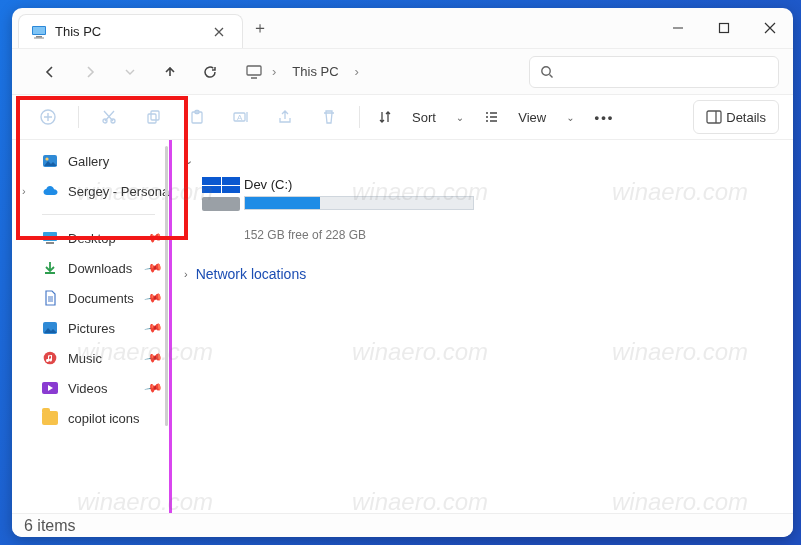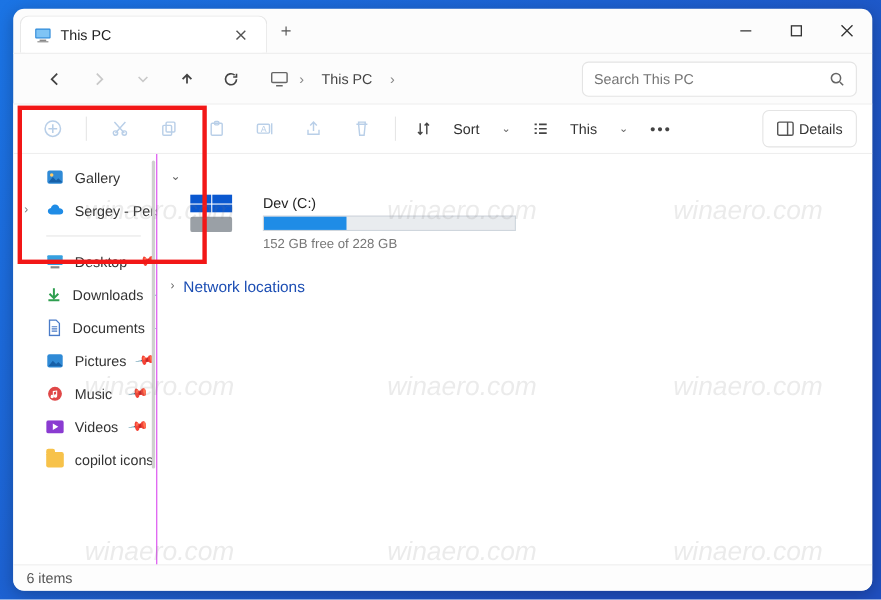--- a/index.html
+++ b/index.html
@@ -24,40 +24,40 @@
   .search .sicon { color:#666; }
   
   .toolbar { height:46px; display:flex; align-items:center; gap:0; padding:0 14px; border-top:1px solid #eee; border-bottom:1px solid #eee; background:#fff; }
   .tb-btn { width:44px; height:36px; display:flex; align-items:center; justify-content:center; color:#2172d9; border-radius:6px; font-size:15px; }
   .tb-btn.disabled { color:#b9cfe8; }
   .tb-sep { width:1px; height:22px; background:#e6e6e6; margin:0 8px; }
   .tb-drop { display:flex; align-items:center; gap:20px; padding:0 10px; height:36px; color:#333; font-size:13px; border-radius:6px; }
   .details-btn { margin-left:auto; display:flex; align-items:center; gap:4px; padding:0 12px; height:34px; border:1px solid #e4e4e4; border-radius:6px; font-size:13px; color:#333; }
   
   .body { flex:1; display:flex; min-height:0; background:#fff; }
-  .sidebar { width:131px; border-right:1px solid #d946ef; position:relative; padding-top:6px; }
+  .sidebar { width:160px; border-right:3px solid #d946ef; position:relative; padding-top:6px; }
   .side-item { display:flex; align-items:center; gap:10px; height:30px; padding:0 8px 0 30px; font-size:13px; color:#333; white-space:nowrap; overflow:hidden; }
   .side-item .exp { position:absolute; left:10px; color:#777; font-size:11px; }
   .side-item .pin { margin-left:auto; color:#b5b5b5; transform:rotate(35deg); font-size:12px; }
   .side-divider { height:1px; background:#e6e6e6; margin:8px 14px 8px 30px; }
   .side-scroll { position:absolute; right:1px; top:6px; width:3px; height:280px; background:#cfcfcf; border-radius:2px; }
   .content { flex:1; padding:8px 18px 4px 12px; overflow:auto; font-size:13px; }
   .section-head { display:flex; align-items:center; gap:8px; color:#1b4db3; font-size:14px; padding:6px 0 10px 0; }
   .section-head .chev { color:#666; font-size:11px; }
-  .drive { display:flex; align-items:flex-start; gap:28px; padding-left:18px; }
+  .drive { display:flex; align-items:flex-start; gap:4px; padding-left:18px; }
   .drive-icon { width:38px; height:34px; position:relative; }
   .drive-icon .winlogo { position:absolute; top:0; left:0; width:38px; height:16px; display:grid; grid-template-columns:1fr 1fr; grid-template-rows:1fr 1fr; gap:1px; }
   .drive-icon .winlogo span{ background:#0a58d0; }
   .drive-icon .disk { position:absolute; bottom:0; left:0; width:38px; height:14px; background:#9aa0a6; border-radius:2px; }
   .drive-info { display:flex; flex-direction:column; gap:4px; }
   .drive-name { color:#222; }
   .drive-bar { width:230px; height:14px; border:1px solid #cfd6dd; background:#e9ecef; position:relative; }
   .drive-bar .fill { position:absolute; top:0; left:0; bottom:0; width:33%; background:#1f8ce6; }
-  .drive-free { color:#777; font-size:12px; }
-  .statusbar { height:24px; border-top:1px solid #eee; display:flex; align-items:center; padding:0 12px; font-size:13px; color:#555; background:#fdfdfd; }
+  .drive-free { color:#777; font-size:12px;margin-top:14px; }
+  .statusbar { height:24px; border-top:1px solid #eee; display:flex; align-items:center; padding:0 12px; font-size:16px; color:#555; background:#fdfdfd; }
   
   .redbox { position:absolute; left:4px; top:88px; width:172px; height:144px; border:4px solid #f21717; pointer-events:none; }
   
   .wm { position:absolute; color:rgba(120,120,120,.15); font-size:24px; font-style:italic; pointer-events:none; user-select:none; }
   
   svg { display:block; }
   .folder { width:17px; height:14px; background:#f7c24a; border-radius:2px; position:relative; }
   .folder::before{content:"";position:absolute;top:-3px;left:0;width:8px;height:4px;background:#f7c24a;border-radius:2px 2px 0 0;}
   .ico16{ width:16px; height:16px; display:flex; align-items:center; justify-content:center; }
 </style>
@@ -136,21 +136,20 @@
             <rect x="1" y="1" width="14" height="9" rx="1" fill="none" stroke="#666" stroke-width="1.3"></rect>
             <path d="M5 13h6" stroke="#666" stroke-width="1.3"></path>
           </svg>
         </span>
       <span class="bc-sep">›</span>
       <span class="crumb">This PC</span>
       <span class="bc-sep">›</span>
     </div>
 
     <div class="search">
-      <input placeholder="Search This PC" style="">
       <span class="sicon">
           <svg width="14" height="14">
             <circle cx="6" cy="6" r="4.2" fill="none" stroke="#666" stroke-width="1.4"></circle>
             <path d="M9.5 9.5l3 3" stroke="#666" stroke-width="1.4"></path>
           </svg>
         </span>
     </div>
   </div>
 
   <div class="toolbar">
@@ -202,21 +201,21 @@
       <svg width="14" height="14">
           <path d="M4 2v10M2 10l2 2 2-2M10 12V2M8 4l2-2 2 2" fill="none" stroke="#444" stroke-width="1.3"></path>
         </svg>
       <span>Sort</span>
       <span style="font-size:10px;color:#666">⌄</span>
     </div>
     <div class="tb-drop">
       <svg width="14" height="14">
           <path d="M2 3h2M2 7h2M2 11h2M6 3h7M6 7h7M6 11h7" stroke="#444" stroke-width="1.5"></path>
         </svg>
-      <span>This</span>
+      <span>View</span>
       <span style="font-size:10px;color:#666">⌄</span>
     </div>
     <div class="tb-drop" style="font-weight:bold;letter-spacing:2px;color:#444">•••</div>
 
     <div class="details-btn">
       <svg width="16" height="14">
           <rect x="1" y="1" width="14" height="12" rx="1.5" fill="none" stroke="#555" stroke-width="1.3"></rect>
           <path d="M10 1v12" stroke="#555" stroke-width="1.3"></path>
         </svg>
       <span>Details</span>

